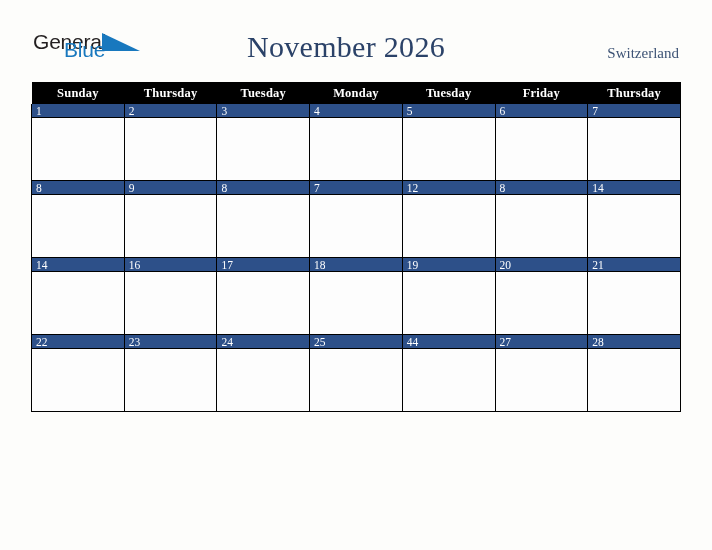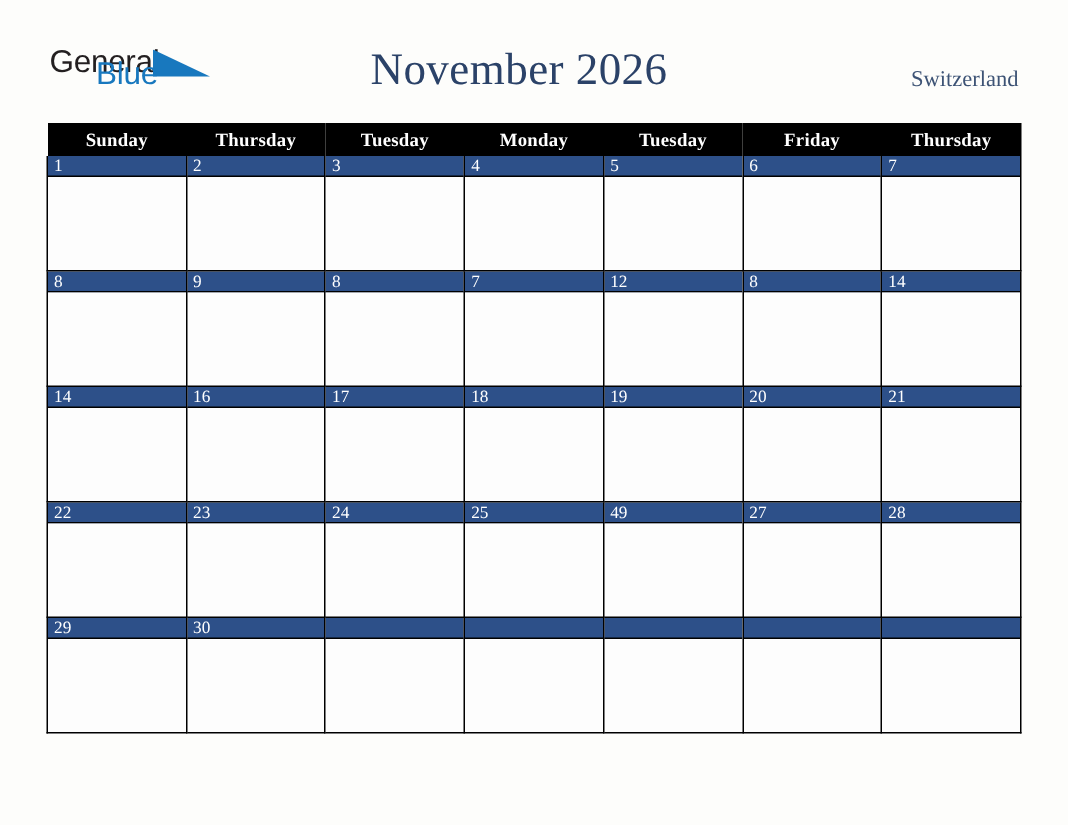--- a/index.html
+++ b/index.html
@@ -283,58 +283,28 @@
       </td>
       <td>
         <div class="day-band">24</div>
         <div class="day-body"></div>
       </td>
       <td>
         <div class="day-band">25</div>
         <div class="day-body"></div>
       </td>
       <td>
-        <div class="day-band">49</div>
+        <div class="day-band">44</div>
         <div class="day-body"></div>
       </td>
       <td>
         <div class="day-band">27</div>
         <div class="day-body"></div>
       </td>
       <td>
         <div class="day-band">28</div>
         <div class="day-body"></div>
       </td>
     </tr>
 
-    <tr class="week-row">
-      <td class="first-col">
-        <div class="day-band">29</div>
-        <div class="day-body"></div>
-      </td>
-      <td>
-        <div class="day-band">30</div>
-        <div class="day-body"></div>
-      </td>
-      <td>
-        <div class="day-band"></div>
-        <div class="day-body"></div>
-      </td>
-      <td>
-        <div class="day-band"></div>
-        <div class="day-body"></div>
-      </td>
-      <td>
-        <div class="day-band"></div>
-        <div class="day-body"></div>
-      </td>
-      <td>
-        <div class="day-band"></div>
-        <div class="day-body"></div>
-      </td>
-      <td>
-        <div class="day-band"></div>
-        <div class="day-body"></div>
-      </td>
-    </tr>
 
   </tbody>
 </table>
 
 </body></html>

